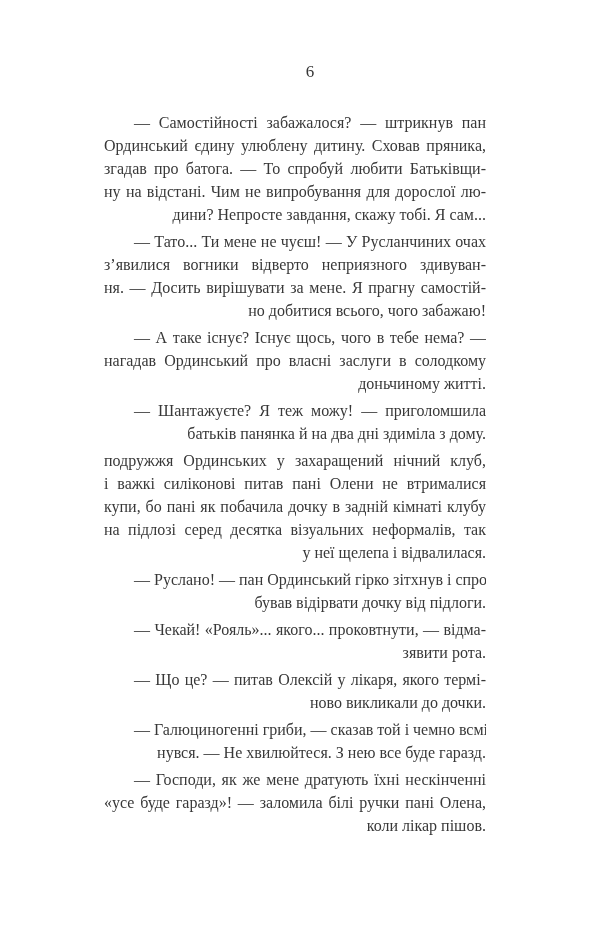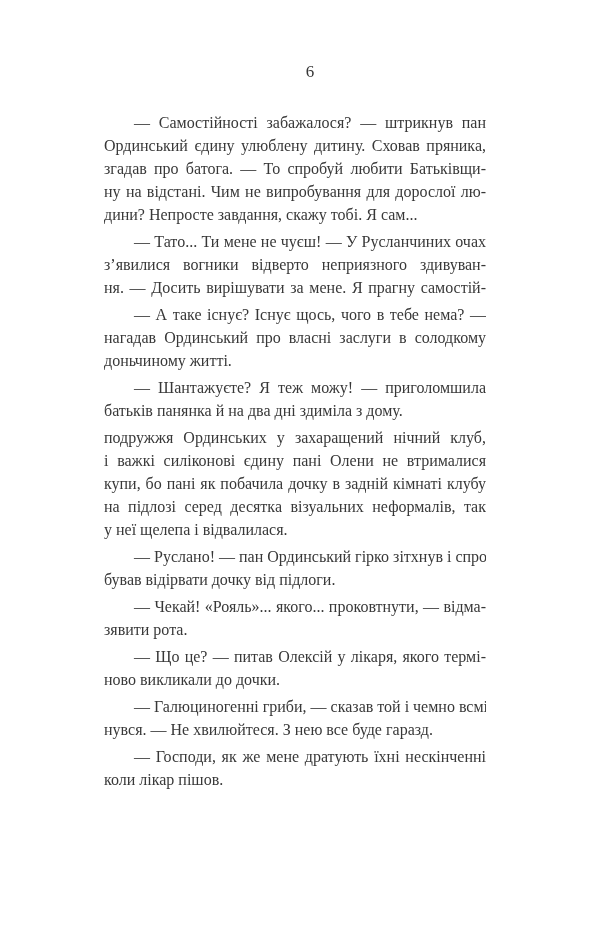--- a/index.html
+++ b/index.html
@@ -32,20 +32,21 @@
     top: 107px;
     width: 390px;
     font-size: 16px;
     line-height: 23px;
   }
   .para { margin: 4px; padding: 0; }
   .text-line {
     height: 23px;
     white-space: nowrap;
     overflow: hidden;
+    text-align: right;
   }
   .text-line.first { padding-left: 30px; }
   .text-line.just {
     text-align: justify;
     text-align-last: justify;
   }
 </style>
 </head>
 <body>
 
@@ -56,33 +57,34 @@
         <div class="text-line first just">— Самостійності забажалося? — штрикнув пан</div>
         <div class="text-line just">Ординський єдину улюблену дитину. Сховав пряника,</div>
         <div class="text-line just">згадав про батога. — То спробуй любити Батьківщи-</div>
         <div class="text-line just">ну на відстані. Чим не випробування для дорослої лю-</div>
         <div class="text-line">дини? Непросте завдання, скажу тобі. Я сам...</div>
       </div>
       <div class="para">
         <div class="text-line first just">— Тато... Ти мене не чуєш! — У Русланчиних очах</div>
         <div class="text-line just">з’явилися вогники відверто неприязного здивуван-</div>
         <div class="text-line just">ня. — Досить вирішувати за мене. Я прагну самостій-</div>
+        <div class="text-line">но добитися всього, чого забажаю!</div>
       </div>
       <div class="para">
         <div class="text-line first just">— А таке існує? Існує щось, чого в тебе нема? —</div>
         <div class="text-line just">нагадав Ординський про власні заслуги в солодкому</div>
         <div class="text-line">доньчиному житті.</div>
       </div>
       <div class="para">
         <div class="text-line first just">— Шантажуєте? Я теж можу! — приголомшила</div>
         <div class="text-line">батьків панянка й на два дні здиміла з дому.</div>
       </div>
       <div class="para">
         <div class="text-line just">подружжя Ординських у захаращений нічний клуб,</div>
-        <div class="text-line just">і важкі силіконові єдину пані Олени не втрималися</div>
+        <div class="text-line just">і важкі силіконові питав пані Олени не втрималися</div>
         <div class="text-line just">купи, бо пані як побачила дочку в задній кімнаті клубу</div>
         <div class="text-line just">на підлозі серед десятка візуальних неформалів, так</div>
         <div class="text-line">у неї щелепа і відвалилася.</div>
       </div>
       <div class="para">
         <div class="text-line first just">— Руслано! — пан Ординський гірко зітхнув і спро-</div>
         <div class="text-line">бував відірвати дочку від підлоги.</div>
       </div>
       <div class="para">
         <div class="text-line first just">— Чекай! «Рояль»... якого... проковтнути, — відма-</div>
@@ -91,16 +93,17 @@
       <div class="para">
         <div class="text-line first just">— Що це? — питав Олексій у лікаря, якого термі-</div>
         <div class="text-line">ново викликали до дочки.</div>
       </div>
       <div class="para">
         <div class="text-line first just">— Галюциногенні гриби, — сказав той і чемно всміх-</div>
         <div class="text-line">нувся. — Не хвилюйтеся. З нею все буде гаразд.</div>
       </div>
       <div class="para">
         <div class="text-line first just">— Господи, як же мене дратують їхні нескінченні</div>
+        <div class="text-line just">«усе буде гаразд»! — заломила білі ручки пані Олена,</div>
         <div class="text-line">коли лікар пішов.</div>
       </div>
     </main>
 </div>
 
 </body></html>

